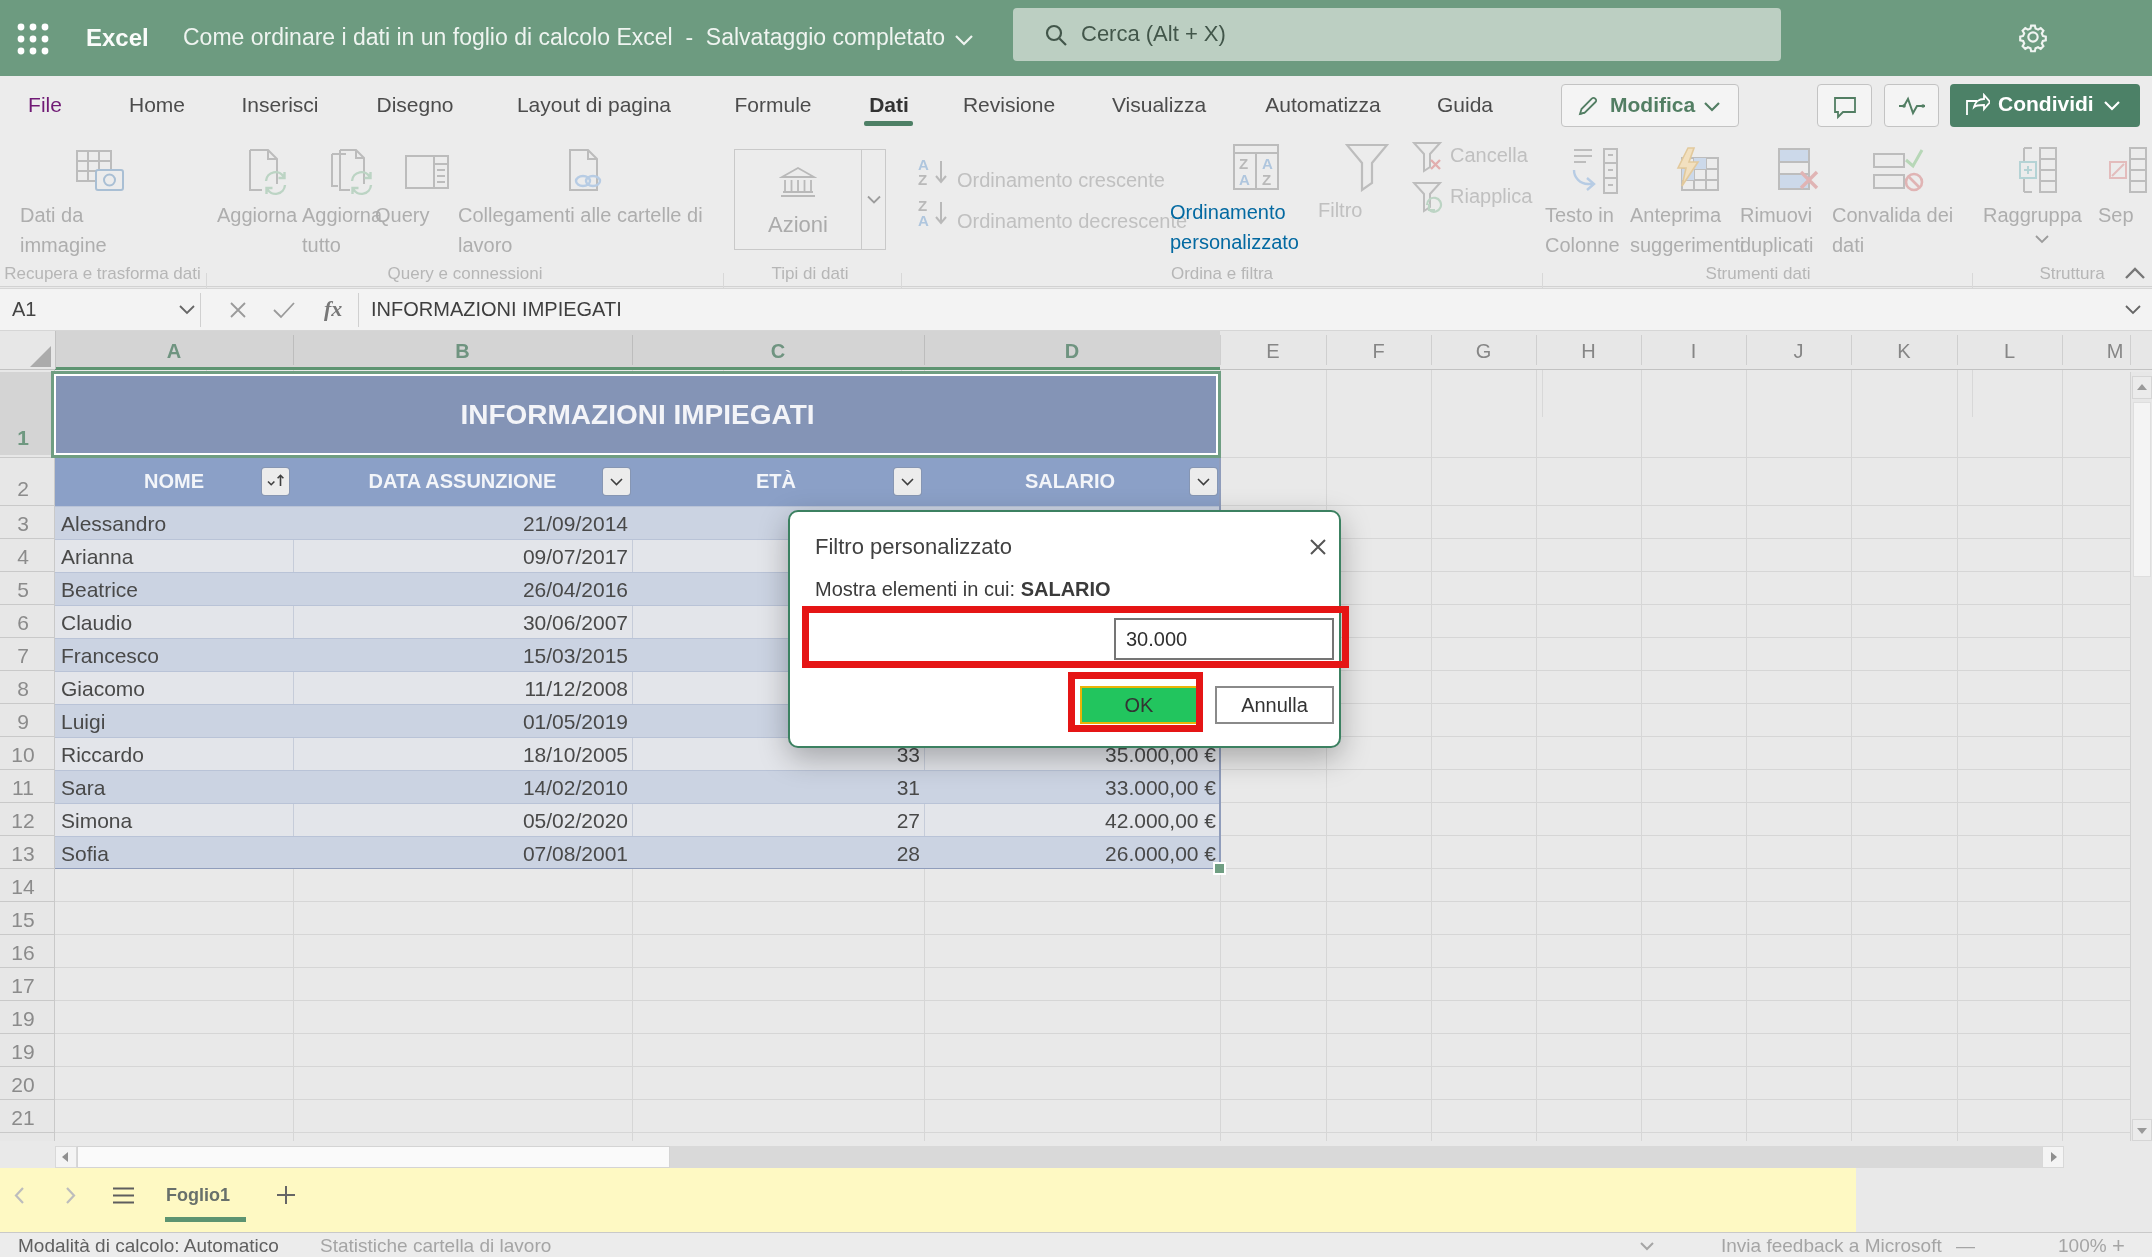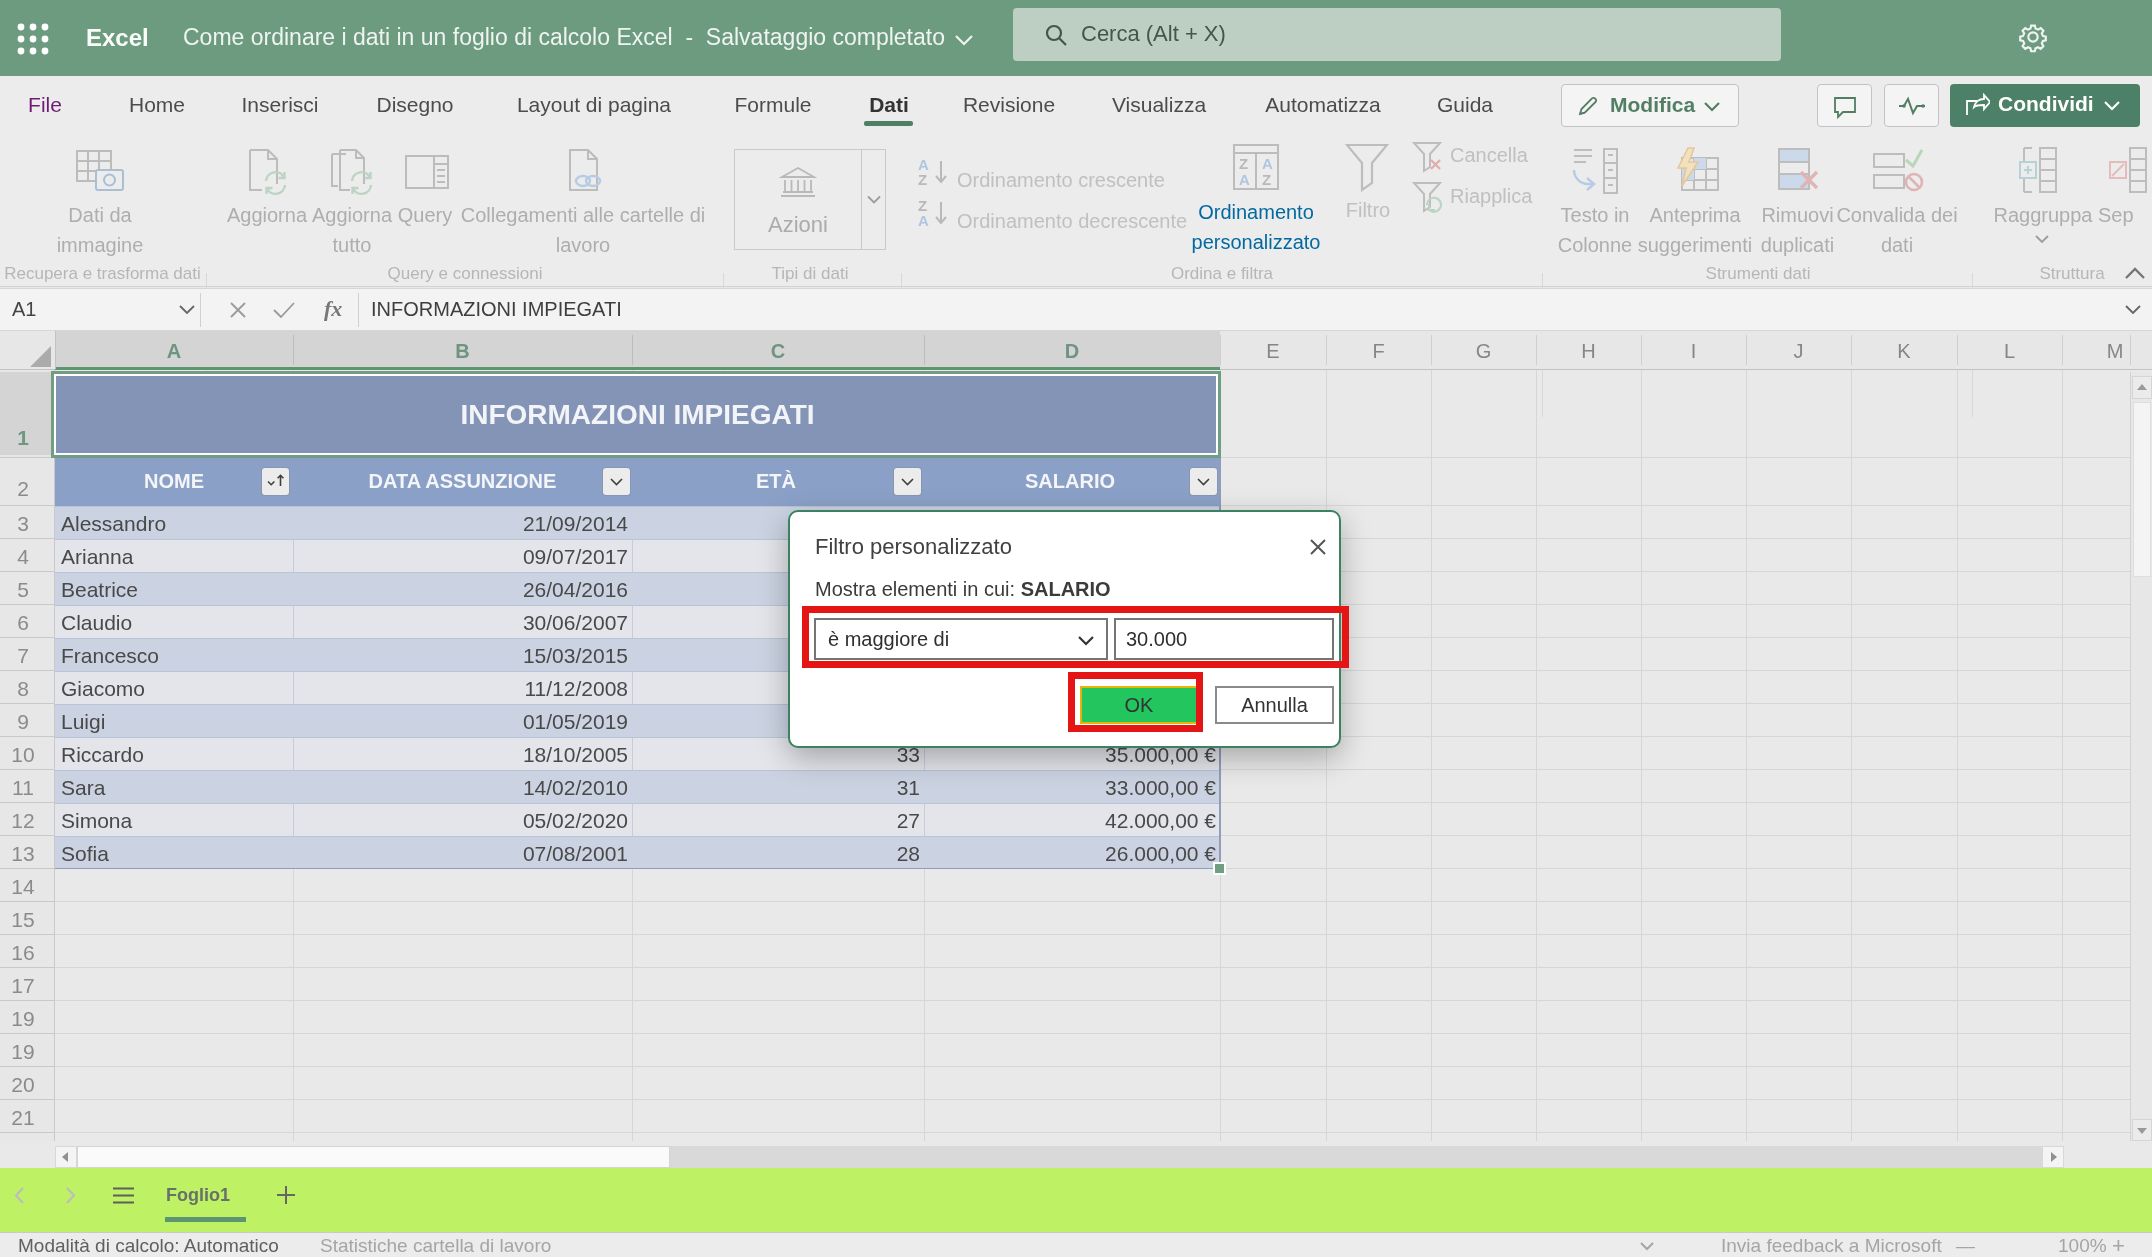--- a/index.html
+++ b/index.html
@@ -1,20 +1,20 @@
 <!DOCTYPE html>
 <html><head>
 <meta charset="utf-8">
 <style>
 *{margin:0;padding:0;box-sizing:border-box}
 html,body{width:2152px;height:1257px}
 body{font-family:"Liberation Sans",sans-serif;position:relative;background:#e9e9e9;overflow:hidden}
 .a{position:absolute}
 .ct{text-align:center}
-.lbl{position:absolute;color:#aeaeae;font-size:20px;text-align:center;line-height:30px}
+.lbl{position:absolute;color:#aeaeae;font-size:20px;line-height:30px}
 .glb{position:absolute;color:#b6b6b6;font-size:17px;line-height:20px;text-align:center;white-space:nowrap}
 .sep{position:absolute;width:1px;background:#d8d8d8;top:139px;height:144px}
 .rnum{position:absolute;left:0;width:46px;text-align:center;color:#8b8b8b;font-size:21px}
 .clet{position:absolute;top:331px;height:38px;line-height:40px;text-align:center;font-size:20px}
 .vgl{position:absolute;width:1px;background:#d6d6d6;top:370px;height:771px}
 .hgl{position:absolute;height:1px;background:#d6d6d6;left:55px;width:2075px}
 .row{position:absolute;left:55px;width:1165px;height:33px}
 .dk{background:#cbd3e2;border-top:1px solid #b9c3d7}
 .lt{background:#e3e5ea;border-top:1px solid #b9c3d7}
 .nm{position:absolute;left:6px;top:5px;font-size:21px;color:#494949}
@@ -535,21 +535,21 @@
       </svg>
   </div>
   <div class="a" style="left:22px;top:0;width:593px;height:22px;background:#fafafa;border:1px solid #d4d4d4"></div>
   <div class="a" style="left:1987px;top:0;width:22px;height:22px;background:#f4f4f4;border:1px solid #d8d8d8">
     <svg width="20" height="20" viewBox="0 0 20 20">
         <path d="M8 5 L14 10 L8 15 Z" fill="#909090"></path>
       </svg>
   </div>
 </div>
 
-<div class="a" style="left:0;top:1168px;width:2152px;height:64px;background:#bef264">
+<div class="a" style="left:0;top:1168px;width:1856px;height:64px;background:#fef9c3">
   <svg class="a" style="left:12px;top:18px" width="15" height="19" viewBox="0 0 15 19">
       <path d="M11 2 L4 9.5 L11 17" stroke="#bdbdbd" stroke-width="2.2" fill="none"></path>
     </svg>
   <svg class="a" style="left:63px;top:18px" width="15" height="19" viewBox="0 0 15 19">
       <path d="M4 2 L11 9.5 L4 17" stroke="#bdbdbd" stroke-width="2.2" fill="none"></path>
     </svg>
   <svg class="a" style="left:112px;top:19px" width="23" height="17" viewBox="0 0 23 17">
       <path d="M1 1.5 h21 M1 8.5 h21 M1 15.5 h21" stroke="#5e5e5e" stroke-width="2"></path>
     </svg>
   <div class="a ct" style="left:156px;top:17px;width:84px;font-size:18px;font-weight:bold;color:#68706b">Foglio1</div>
@@ -570,26 +570,20 @@
   <div class="a" style="left:2058px;top:2px;font-size:19px;color:#a5a5a5">100%</div>
   <div class="a" style="left:2112px;top:0px;font-size:22px;color:#a5a5a5">+</div>
 </div>
 
 <div class="a" style="left:788px;top:510px;width:553px;height:238px;background:#fff;border:2px solid #3c8161;border-radius:10px;box-shadow:0 10px 30px rgba(0,0,0,0.28);z-index:40">
   <div class="a" style="left:25px;top:22px;font-size:22px;color:#414141">Filtro personalizzato</div>
   <svg class="a" style="left:518px;top:25px" width="20" height="20" viewBox="0 0 20 20">
       <path d="M3 3 L17 17 M17 3 L3 17" stroke="#555" stroke-width="2" fill="none"></path>
     </svg>
   <div class="a" style="left:25px;top:66px;font-size:20px;color:#3b3b3b">Mostra elementi in cui: <b>SALARIO</b></div>
-  <div class="a" style="left:24px;top:106px;width:294px;height:42px;border:2px solid #757575;background:#fff">
-    <div class="a" style="left:12px;top:8px;font-size:20px;color:#2f2f2f">è maggiore di</div>
-    <svg class="a" style="left:260px;top:14px" width="20" height="14" viewBox="0 0 20 14">
-        <path d="M3 3 L10 10 L17 3" stroke="#333" stroke-width="2.2" fill="none"></path>
-      </svg>
-  </div>
   <div class="a" style="left:324px;top:106px;width:220px;height:42px;border:2px solid #757575;background:#fff">
     <div class="a" style="left:10px;top:8px;font-size:20px;color:#2f2f2f">30.000</div>
   </div>
   <div class="a" style="left:290px;top:174px;width:118px;height:38px;border:2px solid #eab308;background:#22c55e">
     <div class="a ct" style="left:0;top:6px;width:114px;font-size:20px;color:#333">OK</div>
   </div>
   <div class="a" style="left:425px;top:174px;width:119px;height:38px;border:2px solid #8a8a8a;background:#fff">
     <div class="a ct" style="left:0;top:6px;width:115px;font-size:20px;color:#333">Annulla</div>
   </div>
 </div>

